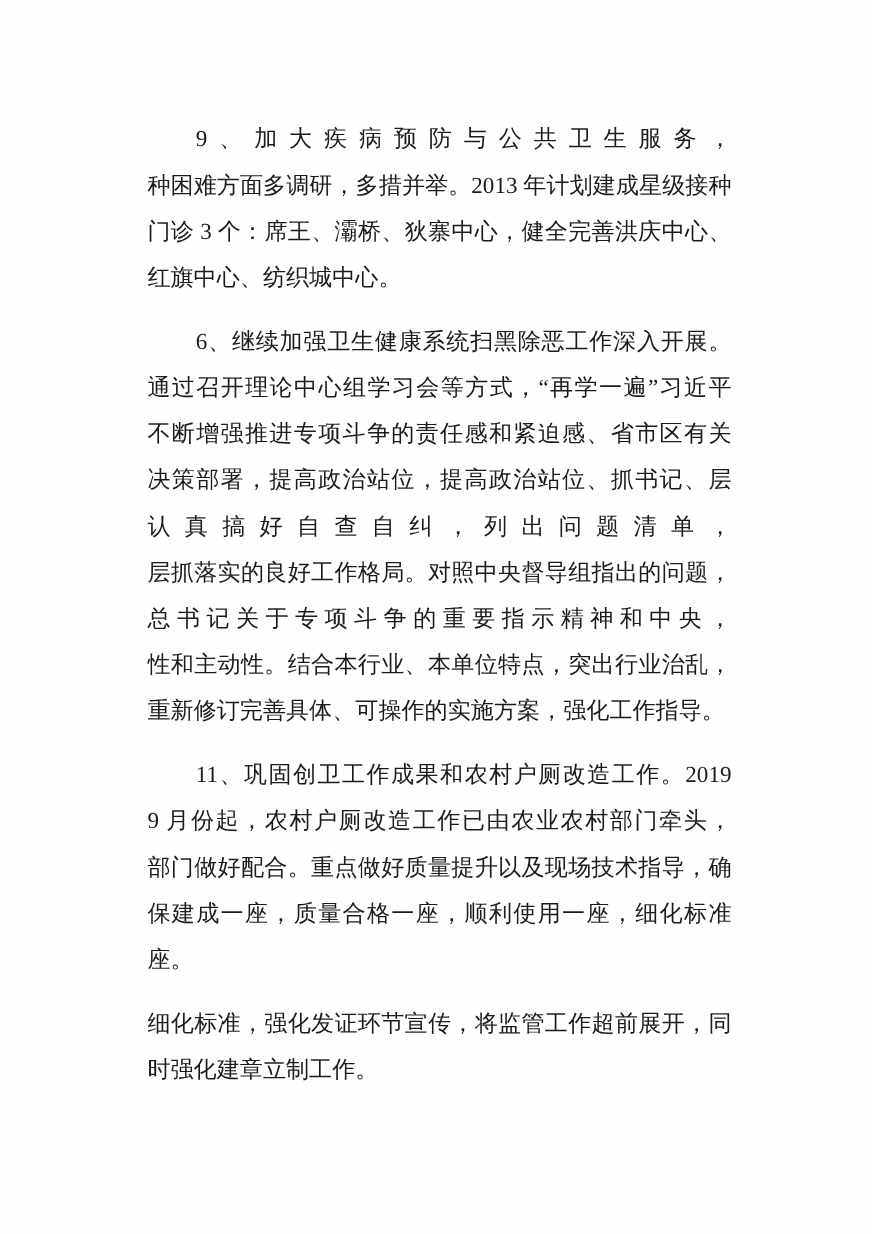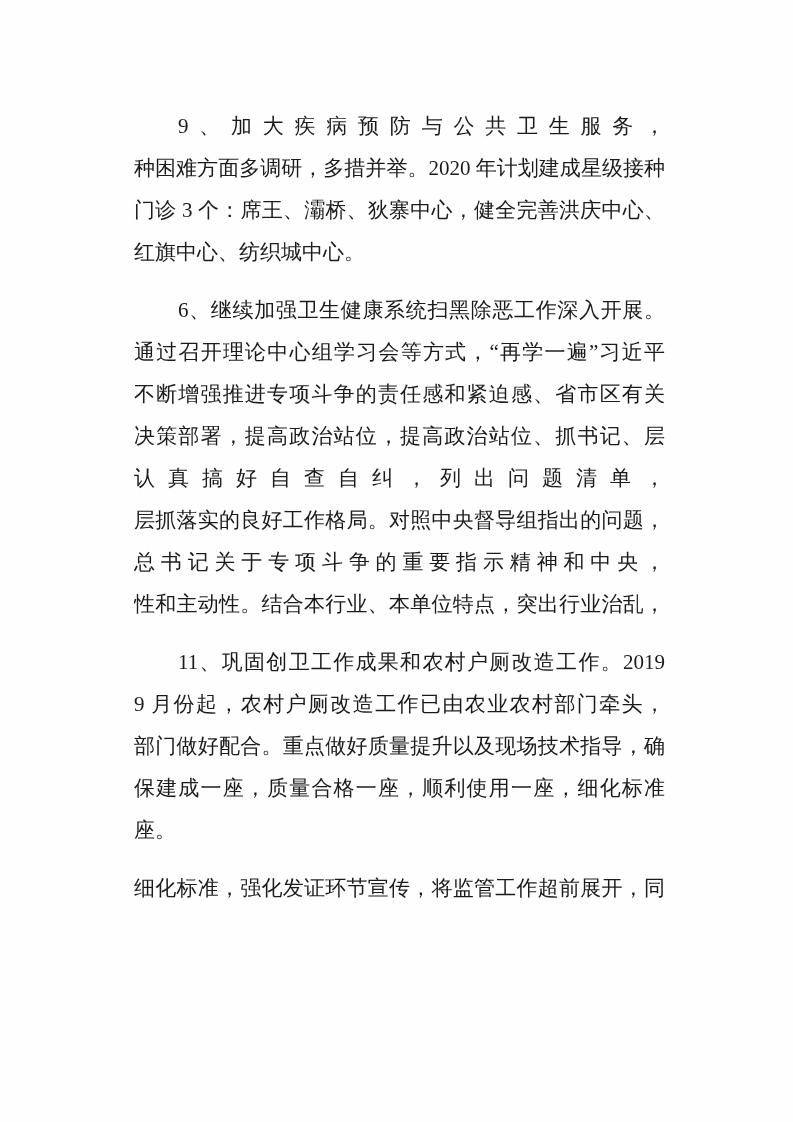--- a/index.html
+++ b/index.html
@@ -49,38 +49,40 @@
     text-align-last: left;
   }
 </style>
 </head>
 <body>
 
 <div class="page" style="background: rgb(254, 254, 254);">
   <div class="doc-body" style="color: rgb(27, 27, 27);">
       <div class="para">
         <div class="line first">9、加大疾病预防与公共卫生服务，在缓解目前预防接</div>
-        <div class="line">种困难方面多调研，多措并举。2020 年计划建成星级接种</div>
+        <div class="line">种困难方面多调研，多措并举。2013 年计划建成星级接种</div>
         <div class="line">门诊 3 个：席王、灞桥、狄寨中心，健全完善洪庆中心、</div>
         <div class="line end">红旗中心、纺织城中心。</div>
       </div>
       <div class="para">
         <div class="line first">6、继续加强卫生健康系统扫黑除恶工作深入开展。</div>
         <div class="line">通过召开理论中心组学习会等方式，“再学一遍”习近平</div>
         <div class="line">不断增强推进专项斗争的责任感和紧迫感、省市区有关</div>
         <div class="line">决策部署，提高政治站位，提高政治站位、抓书记、层</div>
         <div class="line">认真搞好自查自纠，列出问题清单，明确责任和整改时限，</div>
         <div class="line">层抓落实的良好工作格局。对照中央督导组指出的问题，</div>
         <div class="line">总书记关于专项斗争的重要指示精神和中央，提高工作积极</div>
         <div class="line">性和主动性。结合本行业、本单位特点，突出行业治乱，</div>
+        <div class="line end">重新修订完善具体、可操作的实施方案，强化工作指导。</div>
       </div>
       <div class="para">
         <div class="line first">11、巩固创卫工作成果和农村户厕改造工作。2019 年</div>
         <div class="line">9 月份起，农村户厕改造工作已由农业农村部门牵头，卫健</div>
         <div class="line">部门做好配合。重点做好质量提升以及现场技术指导，确</div>
         <div class="line">保建成一座，质量合格一座，顺利使用一座，细化标准</div>
         <div class="line end">座。</div>
       </div>
       <div class="para">
         <div class="line">细化标准，强化发证环节宣传，将监管工作超前展开，同</div>
+        <div class="line end">时强化建章立制工作。</div>
       </div>
     </div>
 </div>
 
 </body></html>

